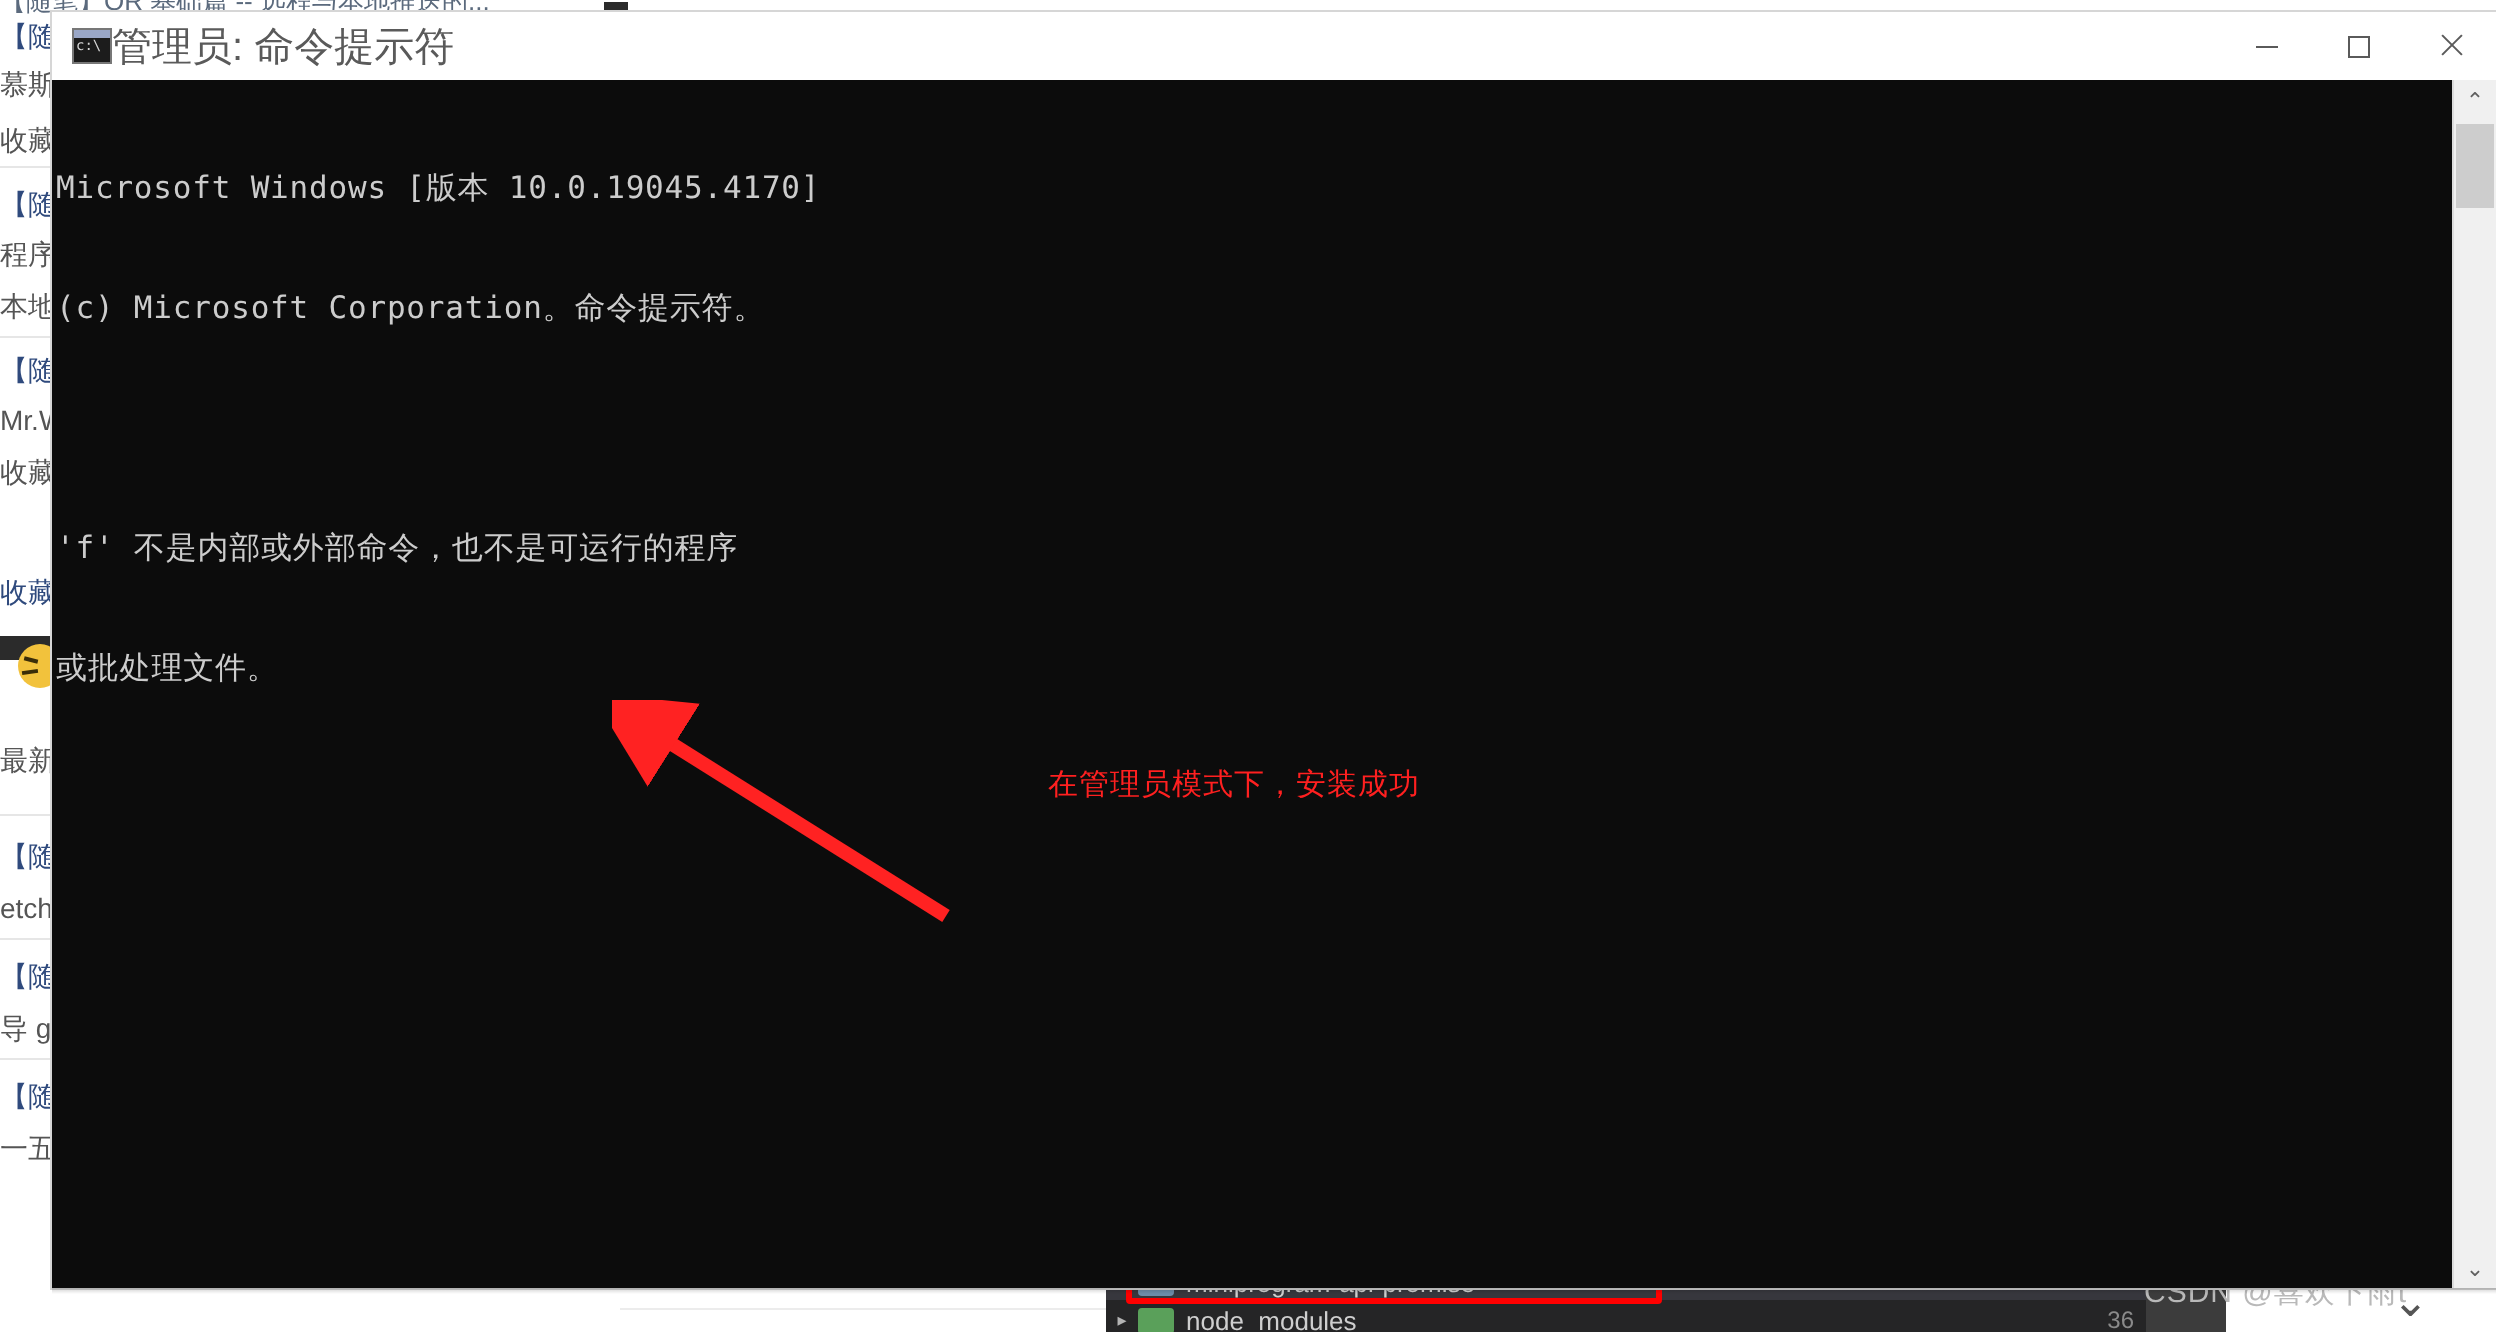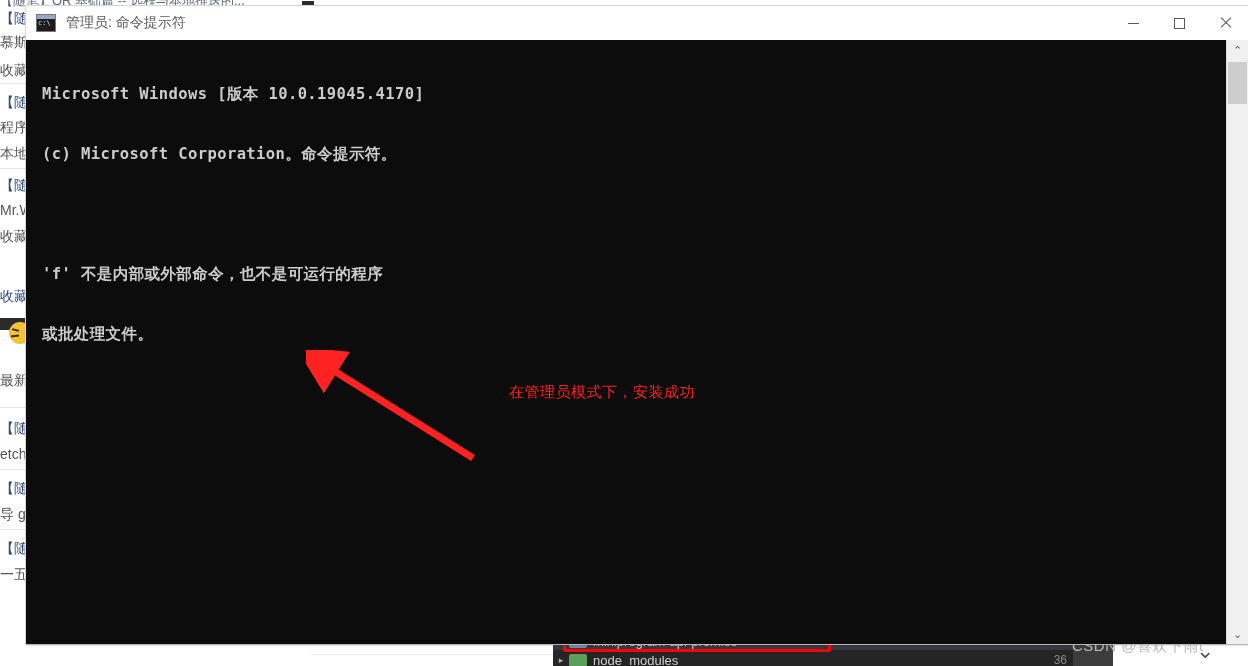--- a/index.html
+++ b/index.html
@@ -229,22 +229,21 @@
   .title-icon::after {
     content: "c:\\";
     position: absolute;
     left: 1px; top: 4px;
     color: #d8d8d8;
     font-size: 7px;
     font-family: "DejaVu Sans Mono", monospace;
     line-height: 8px;
   }
   .title-text {
-    margin-left: 10px;
-    font-size: 14px;
+    font-size: 20px;
     color: #5a5a5a;
     white-space: nowrap;
   }
   .win-btns {
     position: absolute;
     right: 0; top: 0;
     height: 34px;
     display: flex;
   }
   .win-btn {
@@ -290,28 +289,27 @@
     width: 1200px;
     font-family: "DejaVu Sans Mono", "Liberation Mono", monospace;
     font-size: 15.5px;
     line-height: 20px;
     color: #cccccc;
     white-space: pre;
     letter-spacing: 0.4px;
   }
   .term .line {
     height: 20px;
-    padding-left: 16px;
+    padding-left: 2px;
     white-space: pre;
-    font-weight: bold;
   }
 
   .annotation {
     position: absolute;
-    left: 483px; top: 343px;
+    left: 498px; top: 343px;
     color: #ff2020;
     font-size: 15px;
     white-space: nowrap;
     letter-spacing: 0.5px;
   }
   .arrow-svg {
     position: absolute;
     left: 280px; top: 310px;
     width: 190px; height: 120px;
     pointer-events: none;

